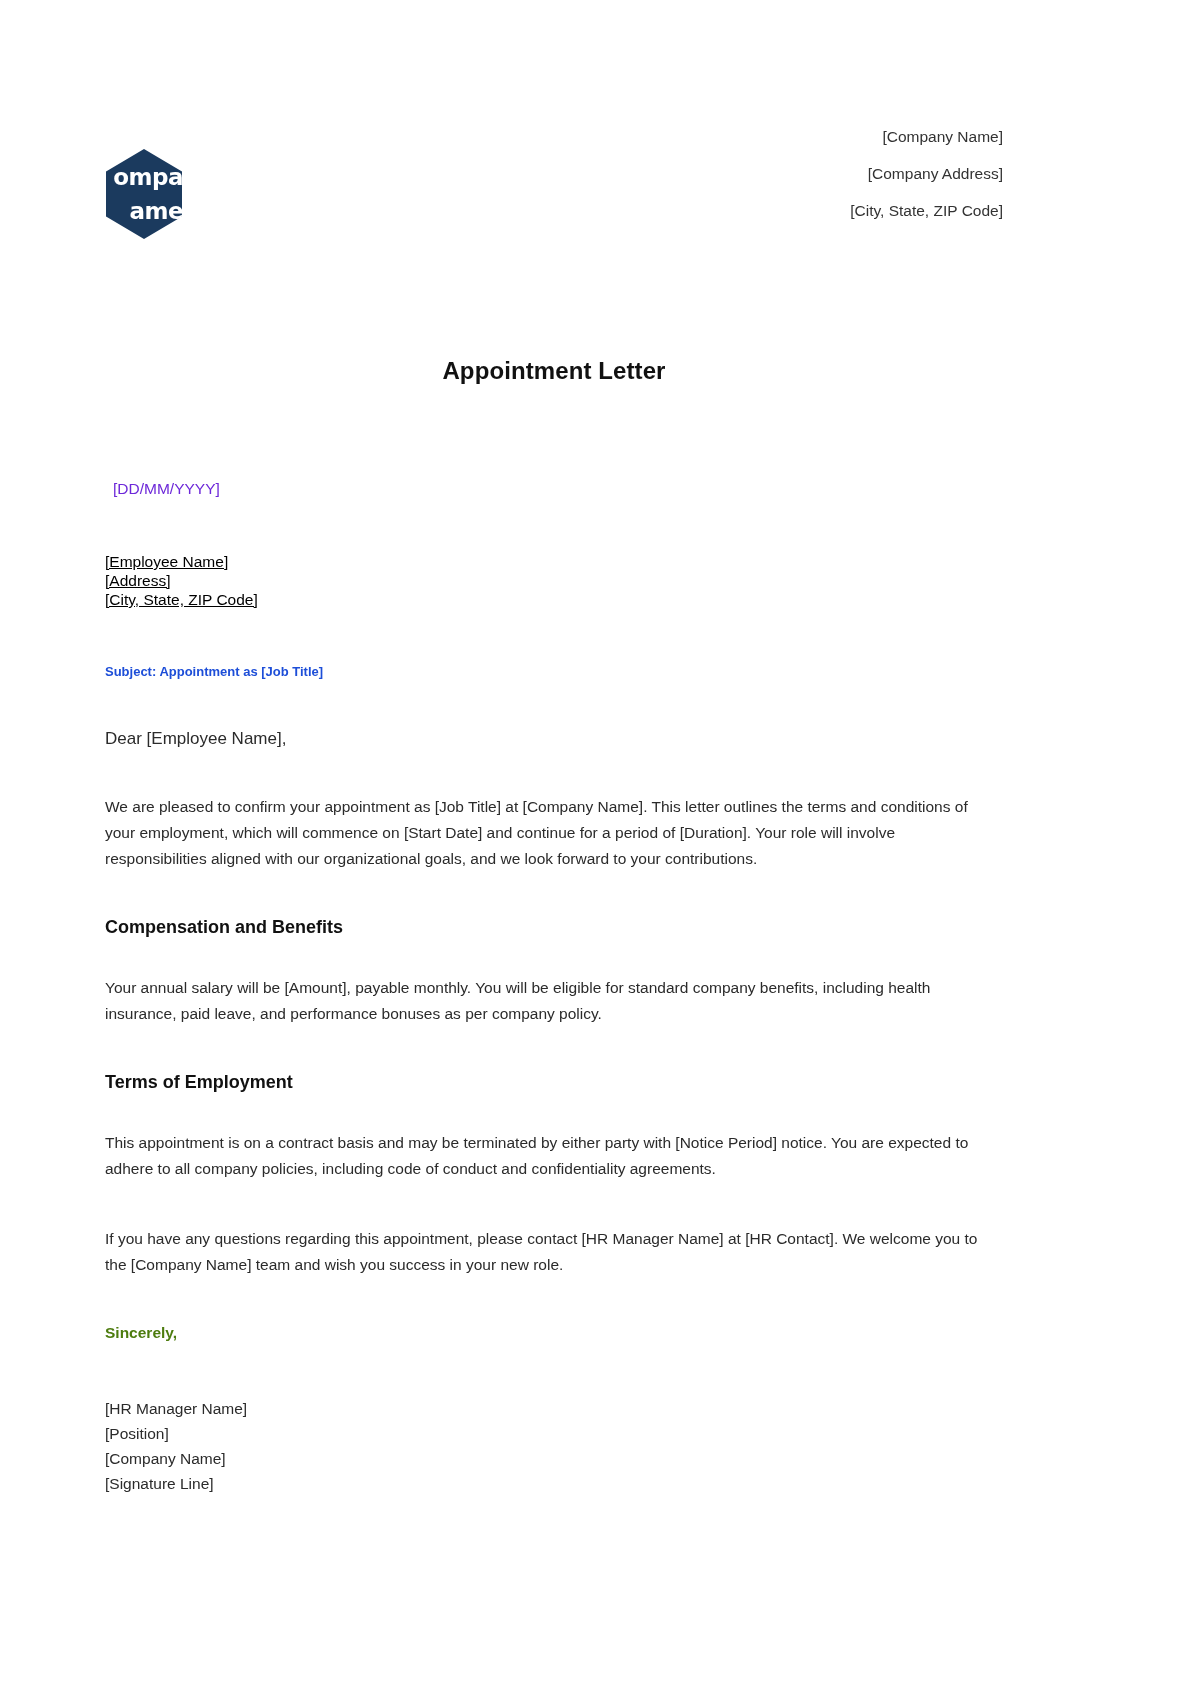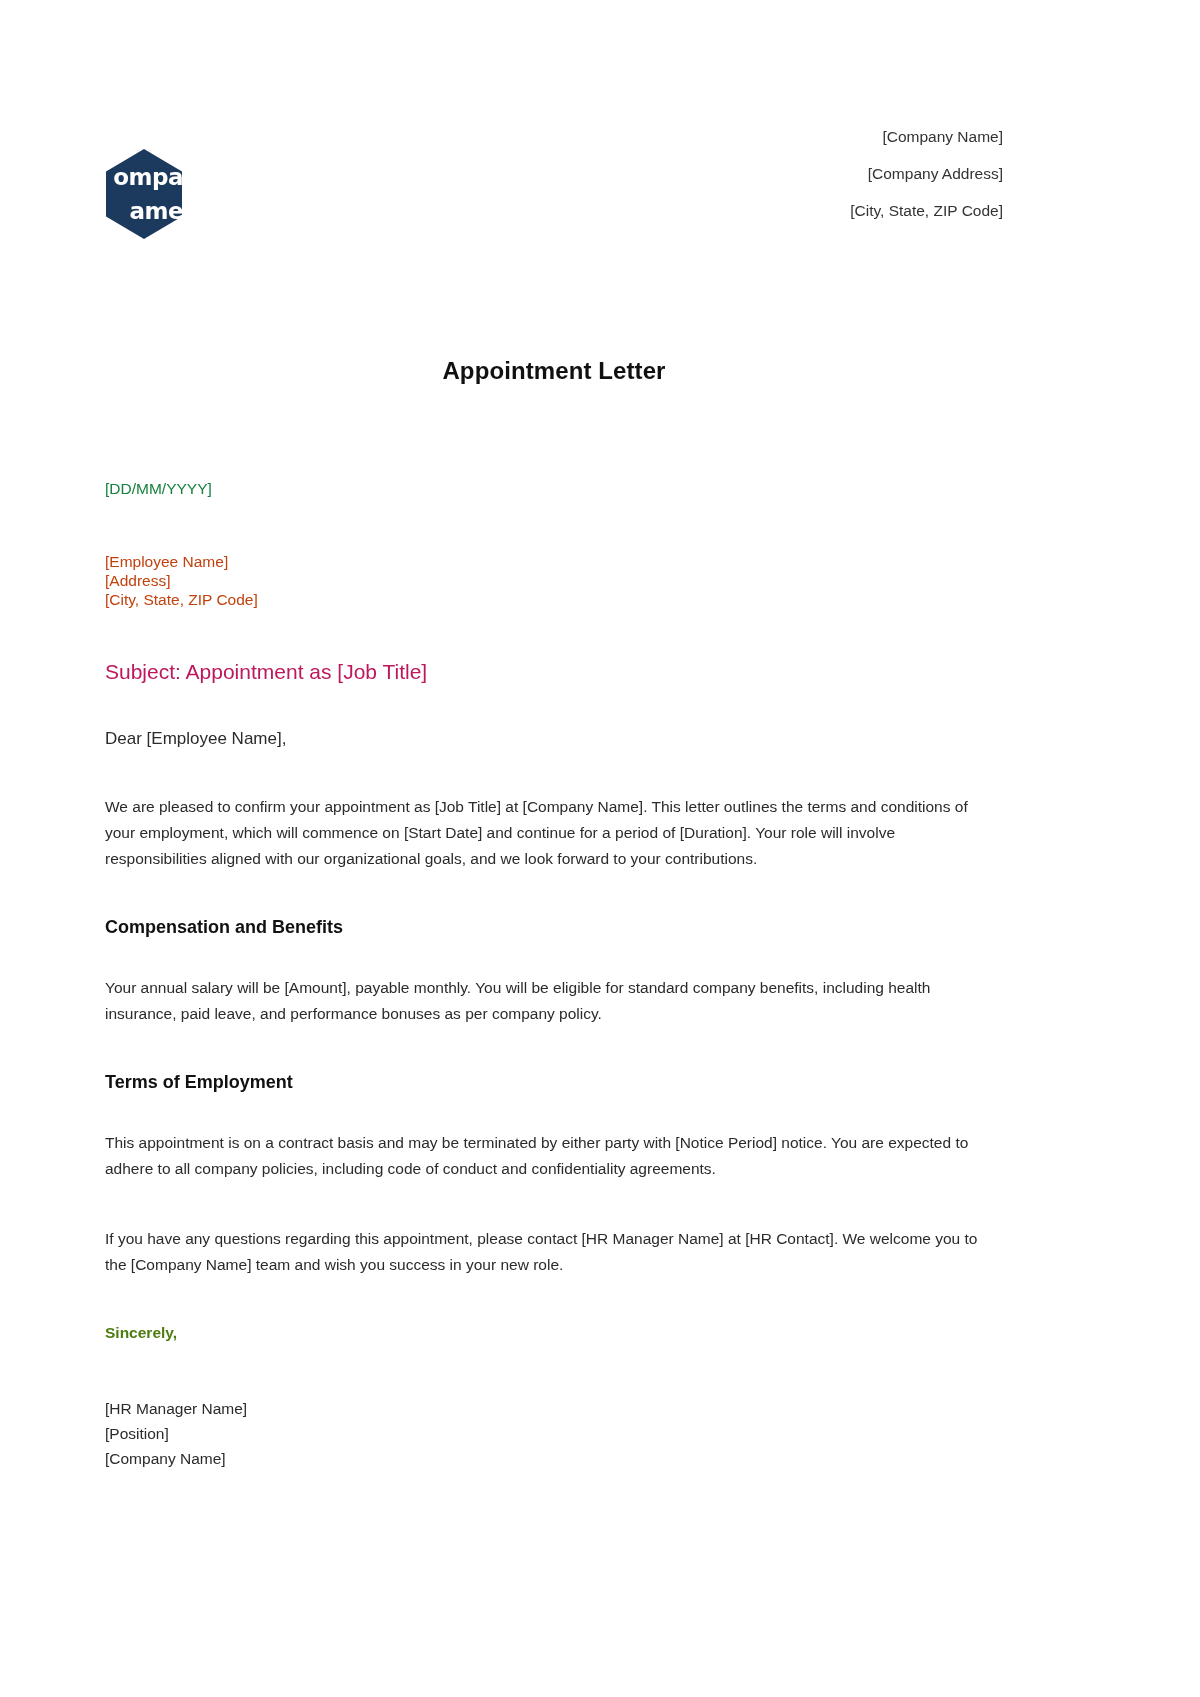--- a/index.html
+++ b/index.html
@@ -100,37 +100,38 @@
   .content {
     position: absolute;
     top: 478px;
     left: 105px;
     width: 898px;
   }
 
   .date-line {
     font-size: 15.5px;
     line-height: 22px;
-    color: #15803d;
-    margin: 0 0 52px 0;
+    color: #6d28d9;
+    margin: 0 0 52px 8px;
   }
 
   .addr-block {
     margin: 0 0 52px 0;
   }
   .addr-block div {
     font-size: 15.5px;
     line-height: 19px;
-    color: #c2410c;
+    color: #000000;
+    text-decoration: underline;
   }
 
   .subject-line {
-    font-size: 21px;
-    font-weight: 400;
-    color: #be185d;
+    font-size: 13px;
+    font-weight: 700;
+    color: #1d4ed8;
     line-height: 22px;
     margin: 0 0 45px 0;
   }
 
   .salutation {
     font-size: 17px;
     line-height: 22px;
     color: #2b2b2b;
     margin: 0 0 44px 0;
   }
@@ -215,17 +216,18 @@
     <p class="para">This appointment is on a contract basis and may be terminated by either party with [Notice Period] notice. You are expected to adhere to all company policies, including code of conduct and confidentiality agreements.</p>
 
     <p class="para">If you have any questions regarding this appointment, please contact [HR Manager Name] at [HR Contact]. We welcome you to the [Company Name] team and wish you success in your new role.</p>
 
     <div class="closing">Sincerely,</div>
 
     <div class="sign-block">
       <div>[HR Manager Name]</div>
       <div>[Position]</div>
       <div>[Company Name]</div>
+      <div>[Signature Line]</div>
     </div>
 
   </div>
 
 </div>
 
 </body></html>

